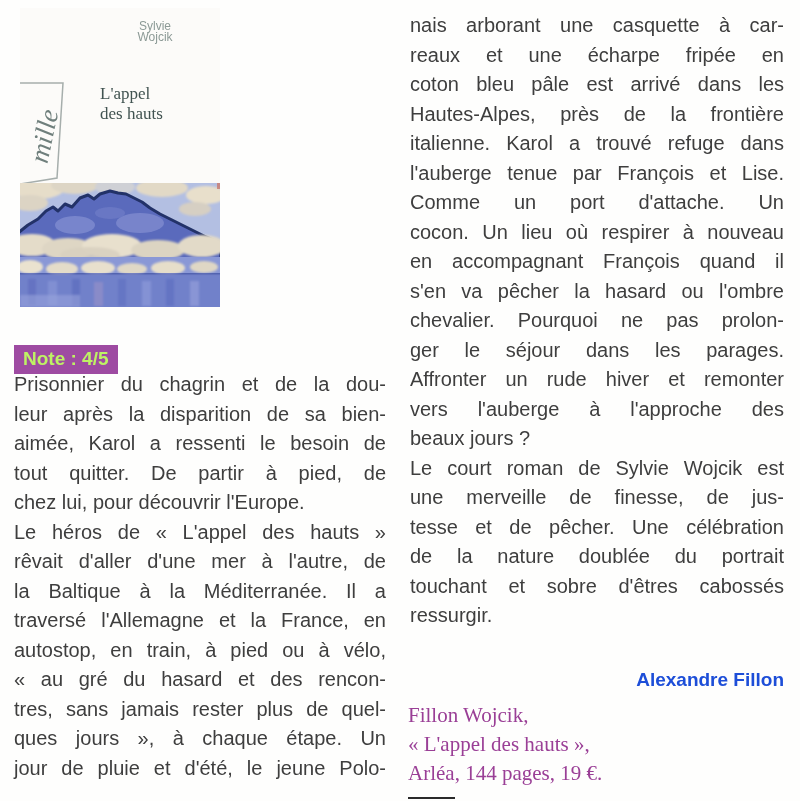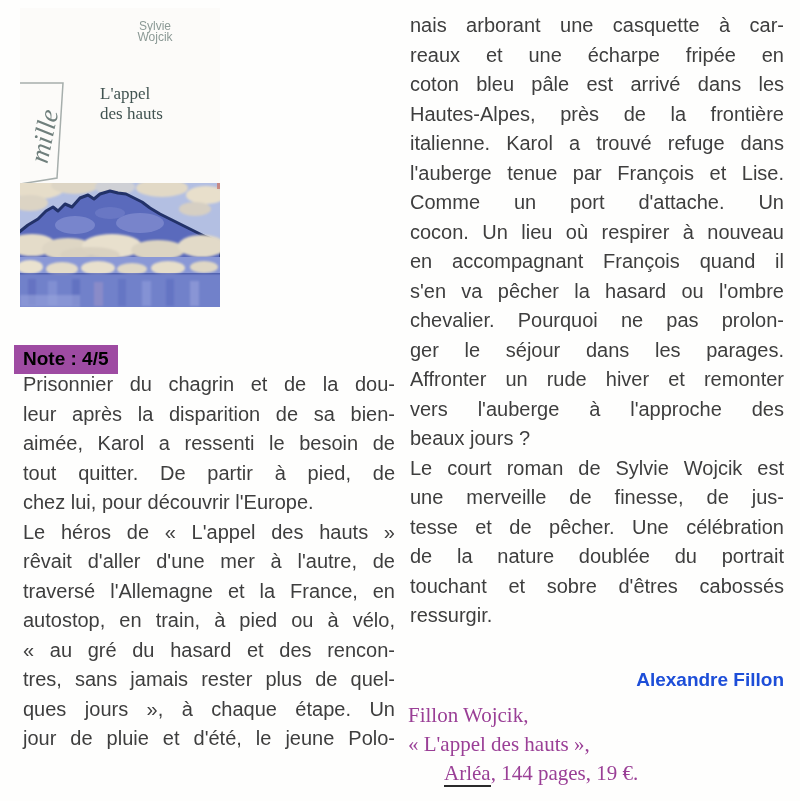--- a/index.html
+++ b/index.html
@@ -12,36 +12,36 @@
                 font-size:12px;line-height:11px;color:#8c9a96;white-space:pre-line;}
   .cover-title{position:absolute;left:80px;top:76px;font-family:"Liberation Serif",serif;
                font-size:17px;line-height:20px;color:#415351;white-space:pre-line;}
   .cover-frame{position:absolute;left:0;top:0;}
   .cover-mille{position:absolute;left:-31px;top:113px;width:110px;height:30px;text-align:center;
                font-family:"Liberation Serif",serif;font-style:italic;font-size:27px;color:#6f7f7c;
                transform:rotate(-78deg);}
   .cover-painting{position:absolute;left:0;top:175px;}
 
   
-  .badge{position:absolute;left:14px;top:345px;background:#9e4ba2;color:#000000;
+  .badge{position:absolute;left:14px;top:345px;background:#9e4ba2;color:#bef264;
          font-weight:bold;font-size:19px;line-height:22px;padding:3px 9px 4px 9px;}
 
   
   .col{position:absolute;font-size:20px;line-height:29.5px;color:#3e3e3e;}
-  .col-left{left:23px;top:370px;width:372px;}
+  .col-left{left:14px;top:370px;width:372px;}
   .col-right{left:410px;top:11px;width:374px;}
   .ln{text-align:justify;text-align-last:justify;}
   .ln.end{text-align:left;text-align-last:auto;}
 
   
   .byline{position:absolute;left:410px;top:669px;width:374px;text-align:right;
           font-weight:bold;font-size:19px;color:#1d4ed8;}
   .reference{position:absolute;left:408px;top:701px;font-family:"Liberation Serif",serif;
              font-size:21px;line-height:29px;color:#9a3f96;}
-  .publisher{border-bottom:2px solid #2a2a2a;padding-bottom:0px;cursor:pointer;margin-left:36px;}
+  .publisher{border-bottom:2px solid #2a2a2a;padding-bottom:12px;cursor:pointer;}
 </style>
 </head>
 <body>
 
 <div class="page">
 
   <div class="cover">
     <svg class="cover-frame" width="200" height="175" viewBox="0 0 200 175">
       <polyline points="-10,75 43,75 37,170 -12,178" fill="none" stroke="#a6aeac" stroke-width="1.5"></polyline>
     </svg>
@@ -115,20 +115,21 @@
       <div>
         <div class="ln">Prisonnier du chagrin et de la dou-</div>
         <div class="ln">leur après la disparition de sa bien-</div>
         <div class="ln">aimée, Karol a ressenti le besoin de</div>
         <div class="ln">tout quitter. De partir à pied, de</div>
         <div class="ln end">chez lui, pour découvrir l'Europe.</div>
       </div>
       <div>
         <div class="ln">Le héros de « L'appel des hauts »</div>
         <div class="ln">rêvait d'aller d'une mer à l'autre, de</div>
+        <div class="ln">la Baltique à la Méditerranée. Il a</div>
         <div class="ln">traversé l'Allemagne et la France, en</div>
         <div class="ln">autostop, en train, à pied ou à vélo,</div>
         <div class="ln">« au gré du hasard et des rencon-</div>
         <div class="ln">tres, sans jamais rester plus de quel-</div>
         <div class="ln">ques jours », à chaque étape. Un</div>
         <div class="ln">jour de pluie et d'été, le jeune Polo-</div>
       </div>
     </div>
   <div class="col col-right">
       <div>

